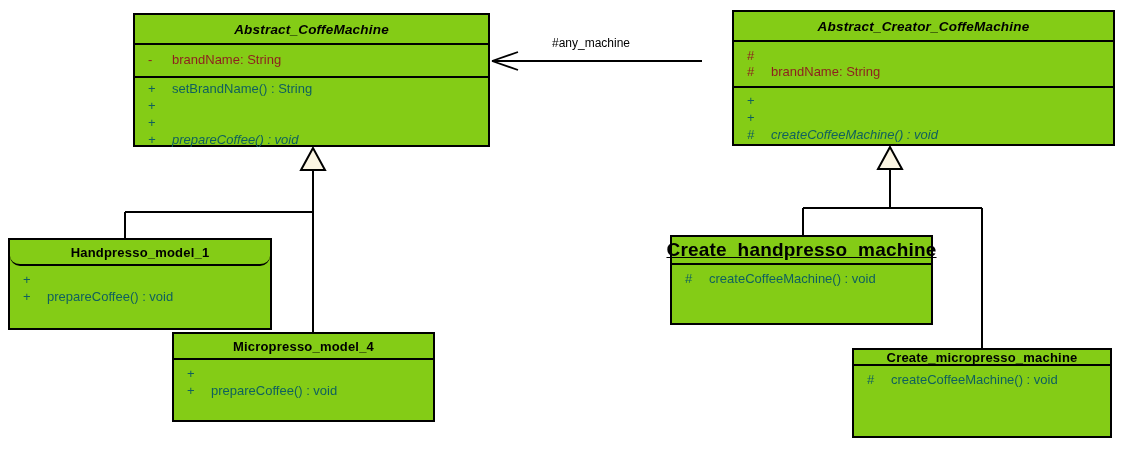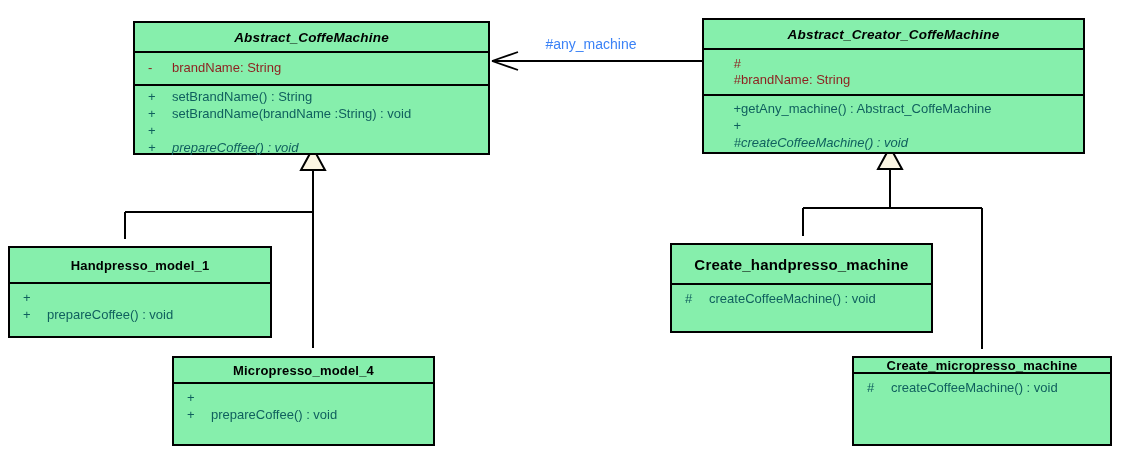--- a/index.html
+++ b/index.html
@@ -7,24 +7,23 @@
     position:relative;
     width:1123px;height:450px;
     background:#ffffff;
     font-family:"Liberation Sans", sans-serif;
     overflow:hidden;
   }
   #connectors{position:absolute;left:0;top:0;width:1123px;height:450px;}
 
   .uml-class{
     position:absolute;
-    background:#86efac;
+    background:#84cc16;
     border:2px solid #000000;
     box-sizing:border-box;
-    margin-top:8px;
   }
   .uml-title{
     display:flex;align-items:center;justify-content:center;
     border-bottom:2px solid #000000;
     box-sizing:border-box;
     font-weight:bold;
     font-size:13.5px;
     color:#000000;
     letter-spacing:.2px;
   }
@@ -37,42 +36,42 @@
   .attr-row{color:#8E1F1F;}
   .method-row{color:#10605E;}
   .it{font-style:italic;}
 
   
   #cls-acm   {left:133px;top:13px; width:357px;height:134px;}
   #cls-acm .uml-title{height:30px;}
   #cls-acm .uml-attrs{height:33px;padding-top:7px;}
   #cls-acm .uml-methods{padding-top:3px;}
 
-  #cls-accm  {left:702px;top:10px; width:383px;height:136px;text-align:right;}
+  #cls-accm  {left:732px;top:10px; width:383px;height:136px;}
   #cls-accm .uml-title{height:30px;}
   #cls-accm .uml-attrs{height:46px;padding-top:6px;}
   #cls-accm .uml-methods{padding-top:5px;}
 
   #cls-hand  {left:8px;  top:238px;width:264px;height:92px;}
-  #cls-hand .uml-title{height:36px;font-size:13px;}
-
-  #cls-micro {left:172px;top:348px;width:263px;height:90px;}
+  #cls-hand .uml-title{height:26px;font-size:13px;border-radius:10px;}
+
+  #cls-micro {left:172px;top:332px;width:263px;height:90px;}
   #cls-micro .uml-title{height:26px;font-size:13px;}
 
   #cls-chand {left:670px;top:235px;width:263px;height:90px;}
-  #cls-chand .uml-title{height:40px;font-size:15px;}
+  #cls-chand .uml-title{height:28px;font-size:19px;text-decoration:underline;}
 
   #cls-cmicro{left:852px;top:348px;width:260px;height:90px;}
   #cls-cmicro .uml-title{height:16px;font-size:13px;}
 
   .uml-methods .row + .row{margin-top:1px;}
 
   #assoc-label{
     position:absolute;left:526px;top:36px;width:130px;
-    text-align:center;font-size:14px;color:#3b82f6;white-space:nowrap;
+    text-align:center;font-size:12px;color:#000000;white-space:nowrap;
   }
 </style>
 </head>
 <body>
 
 <div id="canvas">
 
   <svg id="connectors" viewBox="0 0 1123 450" xmlns="http://www.w3.org/2000/svg">
 
     <g stroke="#000000" stroke-width="2" fill="none">
@@ -107,21 +106,20 @@
         <span class="txt">brandName: String</span>
       </div>
     </div>
     <div class="uml-methods">
       <div class="row method-row">
         <span class="vis">+</span>
         <span class="txt">setBrandName() : String</span>
       </div>
       <div class="row method-row">
         <span class="vis">+</span>
-        <span class="txt">setBrandName(brandName :String) : void</span>
       </div>
       <div class="row method-row">
         <span class="vis">+</span>
       </div>
       <div class="row method-row it">
         <span class="vis">+</span>
         <span class="txt">prepareCoffee() : void</span>
       </div>
     </div>
   </div>
@@ -133,21 +131,20 @@
         <span class="vis">#</span>
       </div>
       <div class="row attr-row">
         <span class="vis">#</span>
         <span class="txt">brandName: String</span>
       </div>
     </div>
     <div class="uml-methods">
       <div class="row method-row">
         <span class="vis">+</span>
-        <span class="txt">getAny_machine() : Abstract_CoffeMachine</span>
       </div>
       <div class="row method-row">
         <span class="vis">+</span>
       </div>
       <div class="row method-row it">
         <span class="vis">#</span>
         <span class="txt">createCoffeeMachine() : void</span>
       </div>
     </div>
   </div>

